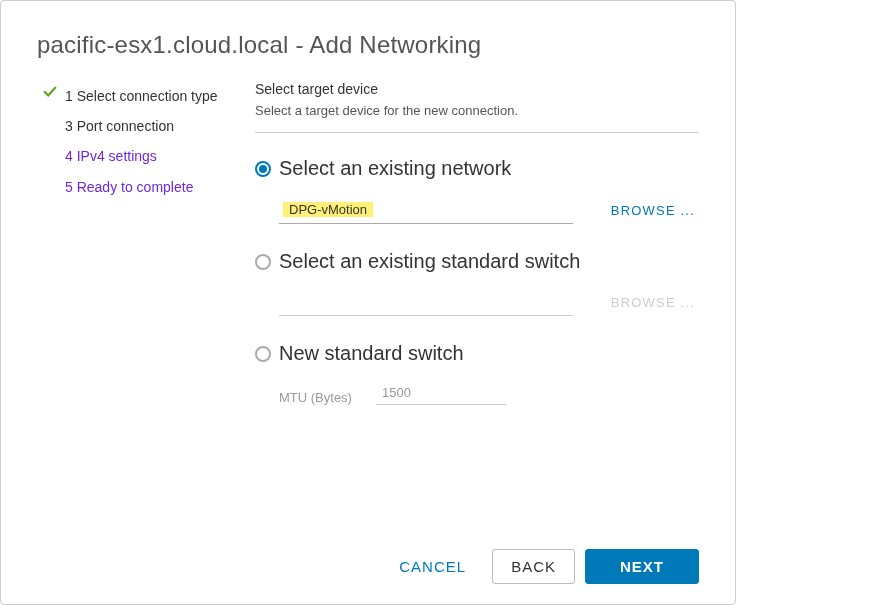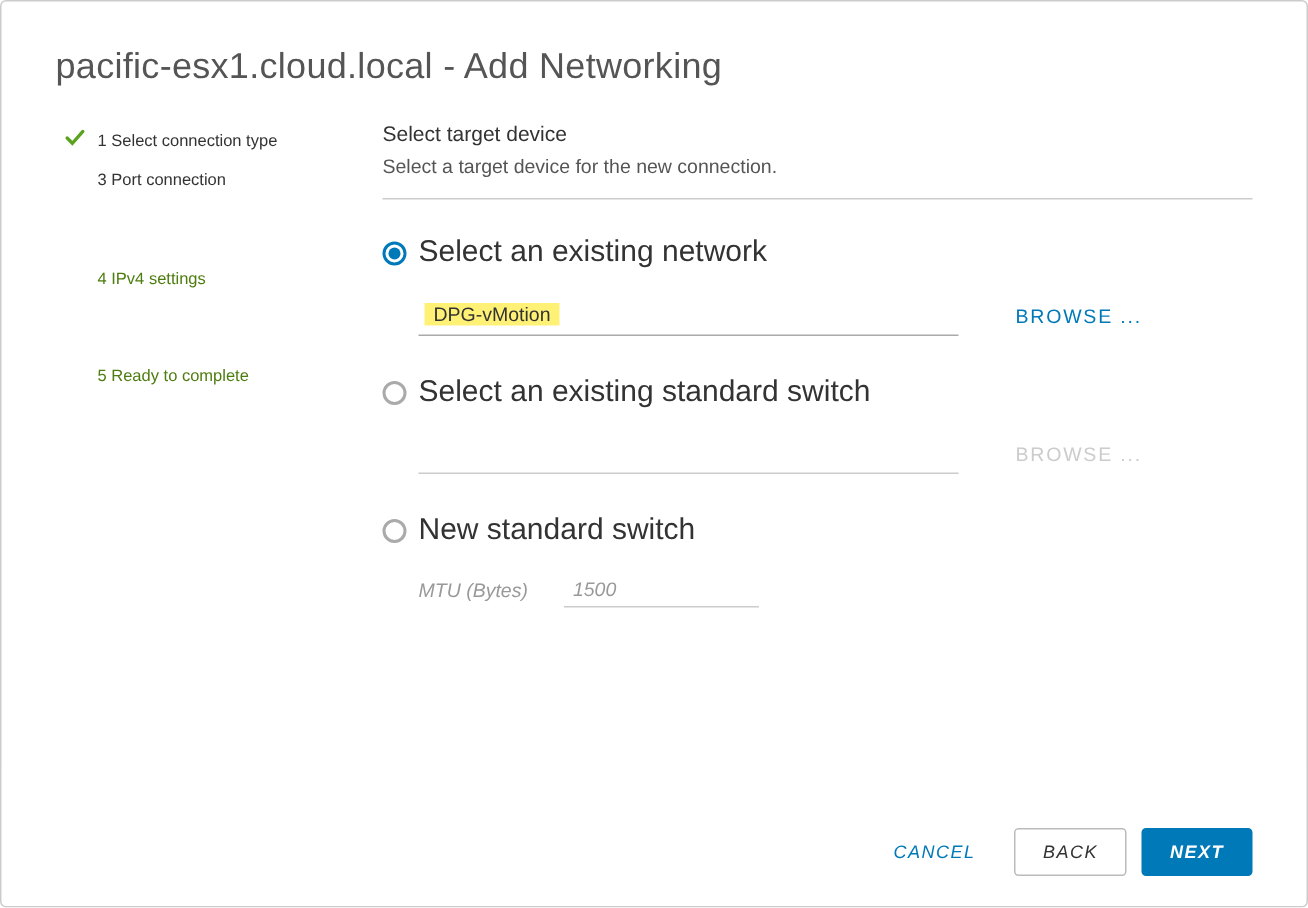--- a/index.html
+++ b/index.html
@@ -1,45 +1,45 @@
 <!DOCTYPE html>
 <html><head>
 <meta charset="utf-8">
 <style>
   * { box-sizing: border-box; margin: 0; padding: 0; }
   html, body { width: 872px; height: 605px; font-family: "Helvetica Neue", Arial, sans-serif; background: #fff; }
   .dialog {
-    width: 872px; height: 605px;
+    width: 736px; height: 605px;
     border: 1px solid #ccc; border-radius: 4px;
     padding: 30px 36px 20px 36px;
     display: flex; flex-direction: column;
     position: relative;
     color: #333;
   }
   .title {
     font-size: 24px; font-weight: 300; color: #555;
     margin-bottom: 22px; letter-spacing: 0.2px;
   }
   .body { flex: 1; display: flex; gap: 28px; }
   .sidebar { width: 190px; flex-shrink: 0; }
   .step {
-    font-size: 11px; color: #888; padding: 6px 0 6px 28px;
+    font-size: 14px; color: #888; padding: 6px 0 6px 28px;
     position: relative; line-height: 1.3;
     border-radius: 14px;
   }
   .step.done { color: #333; }
   .step.done .check {
     position: absolute; left: 6px; top: 4px;
     color: #5aa220; font-size: 14px;
   }
   .step.current {
     background: #0a3355; color: #fff; font-weight: 600;
     padding-left: 14px;
   }
-  .step.future { color: #4d7c0f; margin-top: 39px; }
+  .step.future { color: #6d28d9; }
   .main { flex: 1; }
   .panel-title { font-size: 14px; color: #333; font-weight: 400; }
   .panel-sub { font-size: 13px; color: #555; margin-top: 6px; }
   hr { border: none; border-top: 1px solid #ccc; margin: 14px 0 24px; }
   .option-block { margin-bottom: 26px; }
   .radio-row { display: flex; align-items: center; gap: 8px; font-size: 20px; color: #333; }
   .radio {
     width: 16px; height: 16px; border: 2px solid #aaa; border-radius: 50%;
     position: relative; flex-shrink: 0; background: #fff;
   }
@@ -58,38 +58,38 @@
     font-size: 13px; color: #333;
   }
   .input-line.empty { border-bottom-color: #ccc; }
   .highlight { background: #fff176; padding: 0 6px; display: inline-block; }
   .browse {
     color: #0079b8; font-size: 13px; letter-spacing: 1.2px;
     background: none; border: none; cursor: pointer; padding: 6px 4px;
   }
   .browse.disabled { color: #ccc; cursor: default; }
   .mtu-row {
-    display: flex; align-items: center; gap: 24px;
-    margin-top: 16px; margin-left: 24px; font-size: 13px; color: #999; font-style: italic;
+    display: flex; align-items: flex-end; gap: 24px;
+    margin-top: 16px; margin-left: 24px; font-size: 13px; color: #999;
   }
   .mtu-input {
     width: 130px; border-bottom: 1px solid #ccc; padding: 4px 6px;
     font-size: 13px; color: #999;
   }
   .footer {
     display: flex; justify-content: flex-end; gap: 10px;
     padding-top: 18px;
   }
   .btn {
-    font-size: 12px; letter-spacing: 1px; padding: 8px 16px;
-    border-radius: 3px; cursor: pointer; font-style: italic;
+    font-size: 15px; letter-spacing: 1px; padding: 8px 16px;
+    border-radius: 3px; cursor: pointer;
   }
   .btn-text { border: none; background: none; color: #0079b8; }
   .btn-outline { border: 1px solid #bbb; background: #fff; color: #333; padding: 4px 18px; }
-  .btn-primary { border: 1px solid #0079b8; background: #0079b8; color: #fff; font-weight: 600; padding: 8px 18px; }
+  .btn-primary { border: 1px solid #0079b8; background: #0079b8; color: #fff; font-weight: 600; padding: 8px 34px; }
   svg { display: block; }
 </style>
 </head>
 <body>
 
 <div class="dialog">
 
   <div class="title">pacific-esx1.cloud.local - Add Networking</div>
 
   <div class="body">

